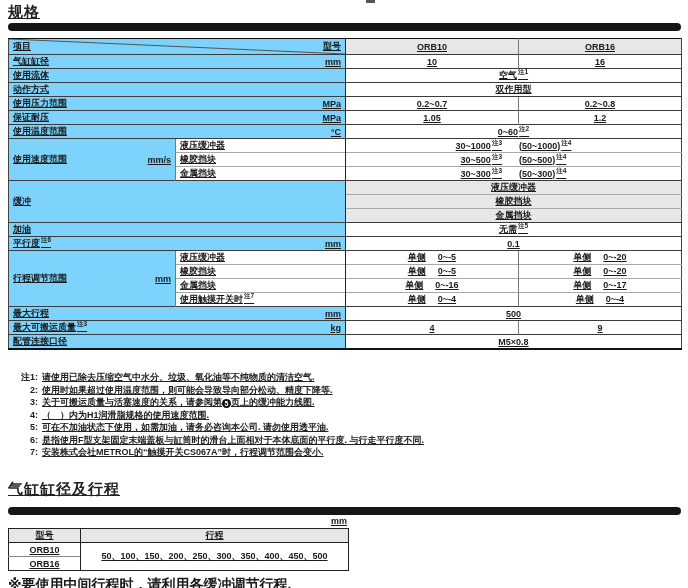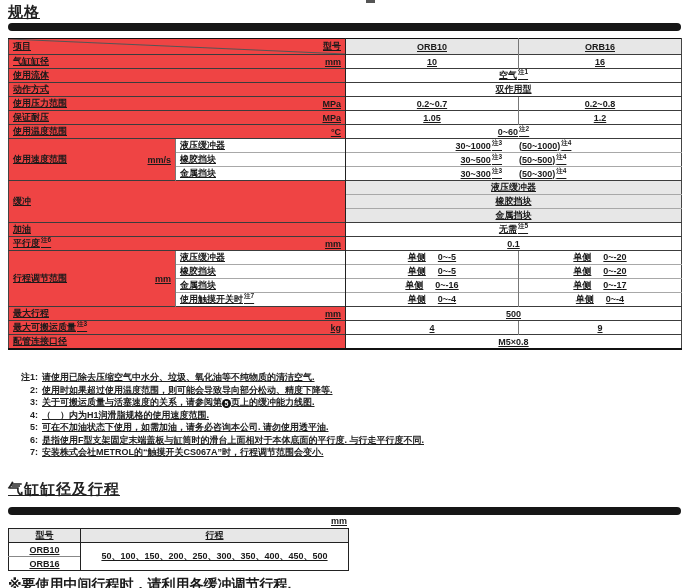--- a/index.html
+++ b/index.html
@@ -14,21 +14,21 @@
   .sec-bar { height:8px; background:#161616; border-radius:4px; }
   .frag { background:#555; }
 
   
   table { border-collapse:collapse; table-layout:fixed; }
   #spec-table { width:673px; border:1px solid #444; border-top:1.5px solid #111; border-bottom:2px solid #111; }
   #spec-table td {
     font-size:9px; font-weight:bold; height:13px; padding:0 4px;
     white-space:nowrap; overflow:hidden; vertical-align:middle;
   }
-  .lbl { background:#ef4444; text-align:left; }
+  .lbl { background:#7dd3fc; text-align:left; }
   .shade { background:#e7e7e7; }
   .val { text-align:center; }
   .sub { background:#fff; text-align:left; }
   tr.t-dark > td { border-top:1px solid #3c3c3c; }
   tr.t-light > td { border-top:1px solid #a8a8a8; }
   .c-lv { border-left:1.5px solid #222; }
   .c-mid { border-left:1px solid #777; }
   .c-sub { border-left:1px solid #777; }
   .lr { display:flex; justify-content:space-between; align-items:center; }
   sup.n { font-size:6.5px; font-weight:bold; vertical-align:super; line-height:0; margin-left:1px; }

